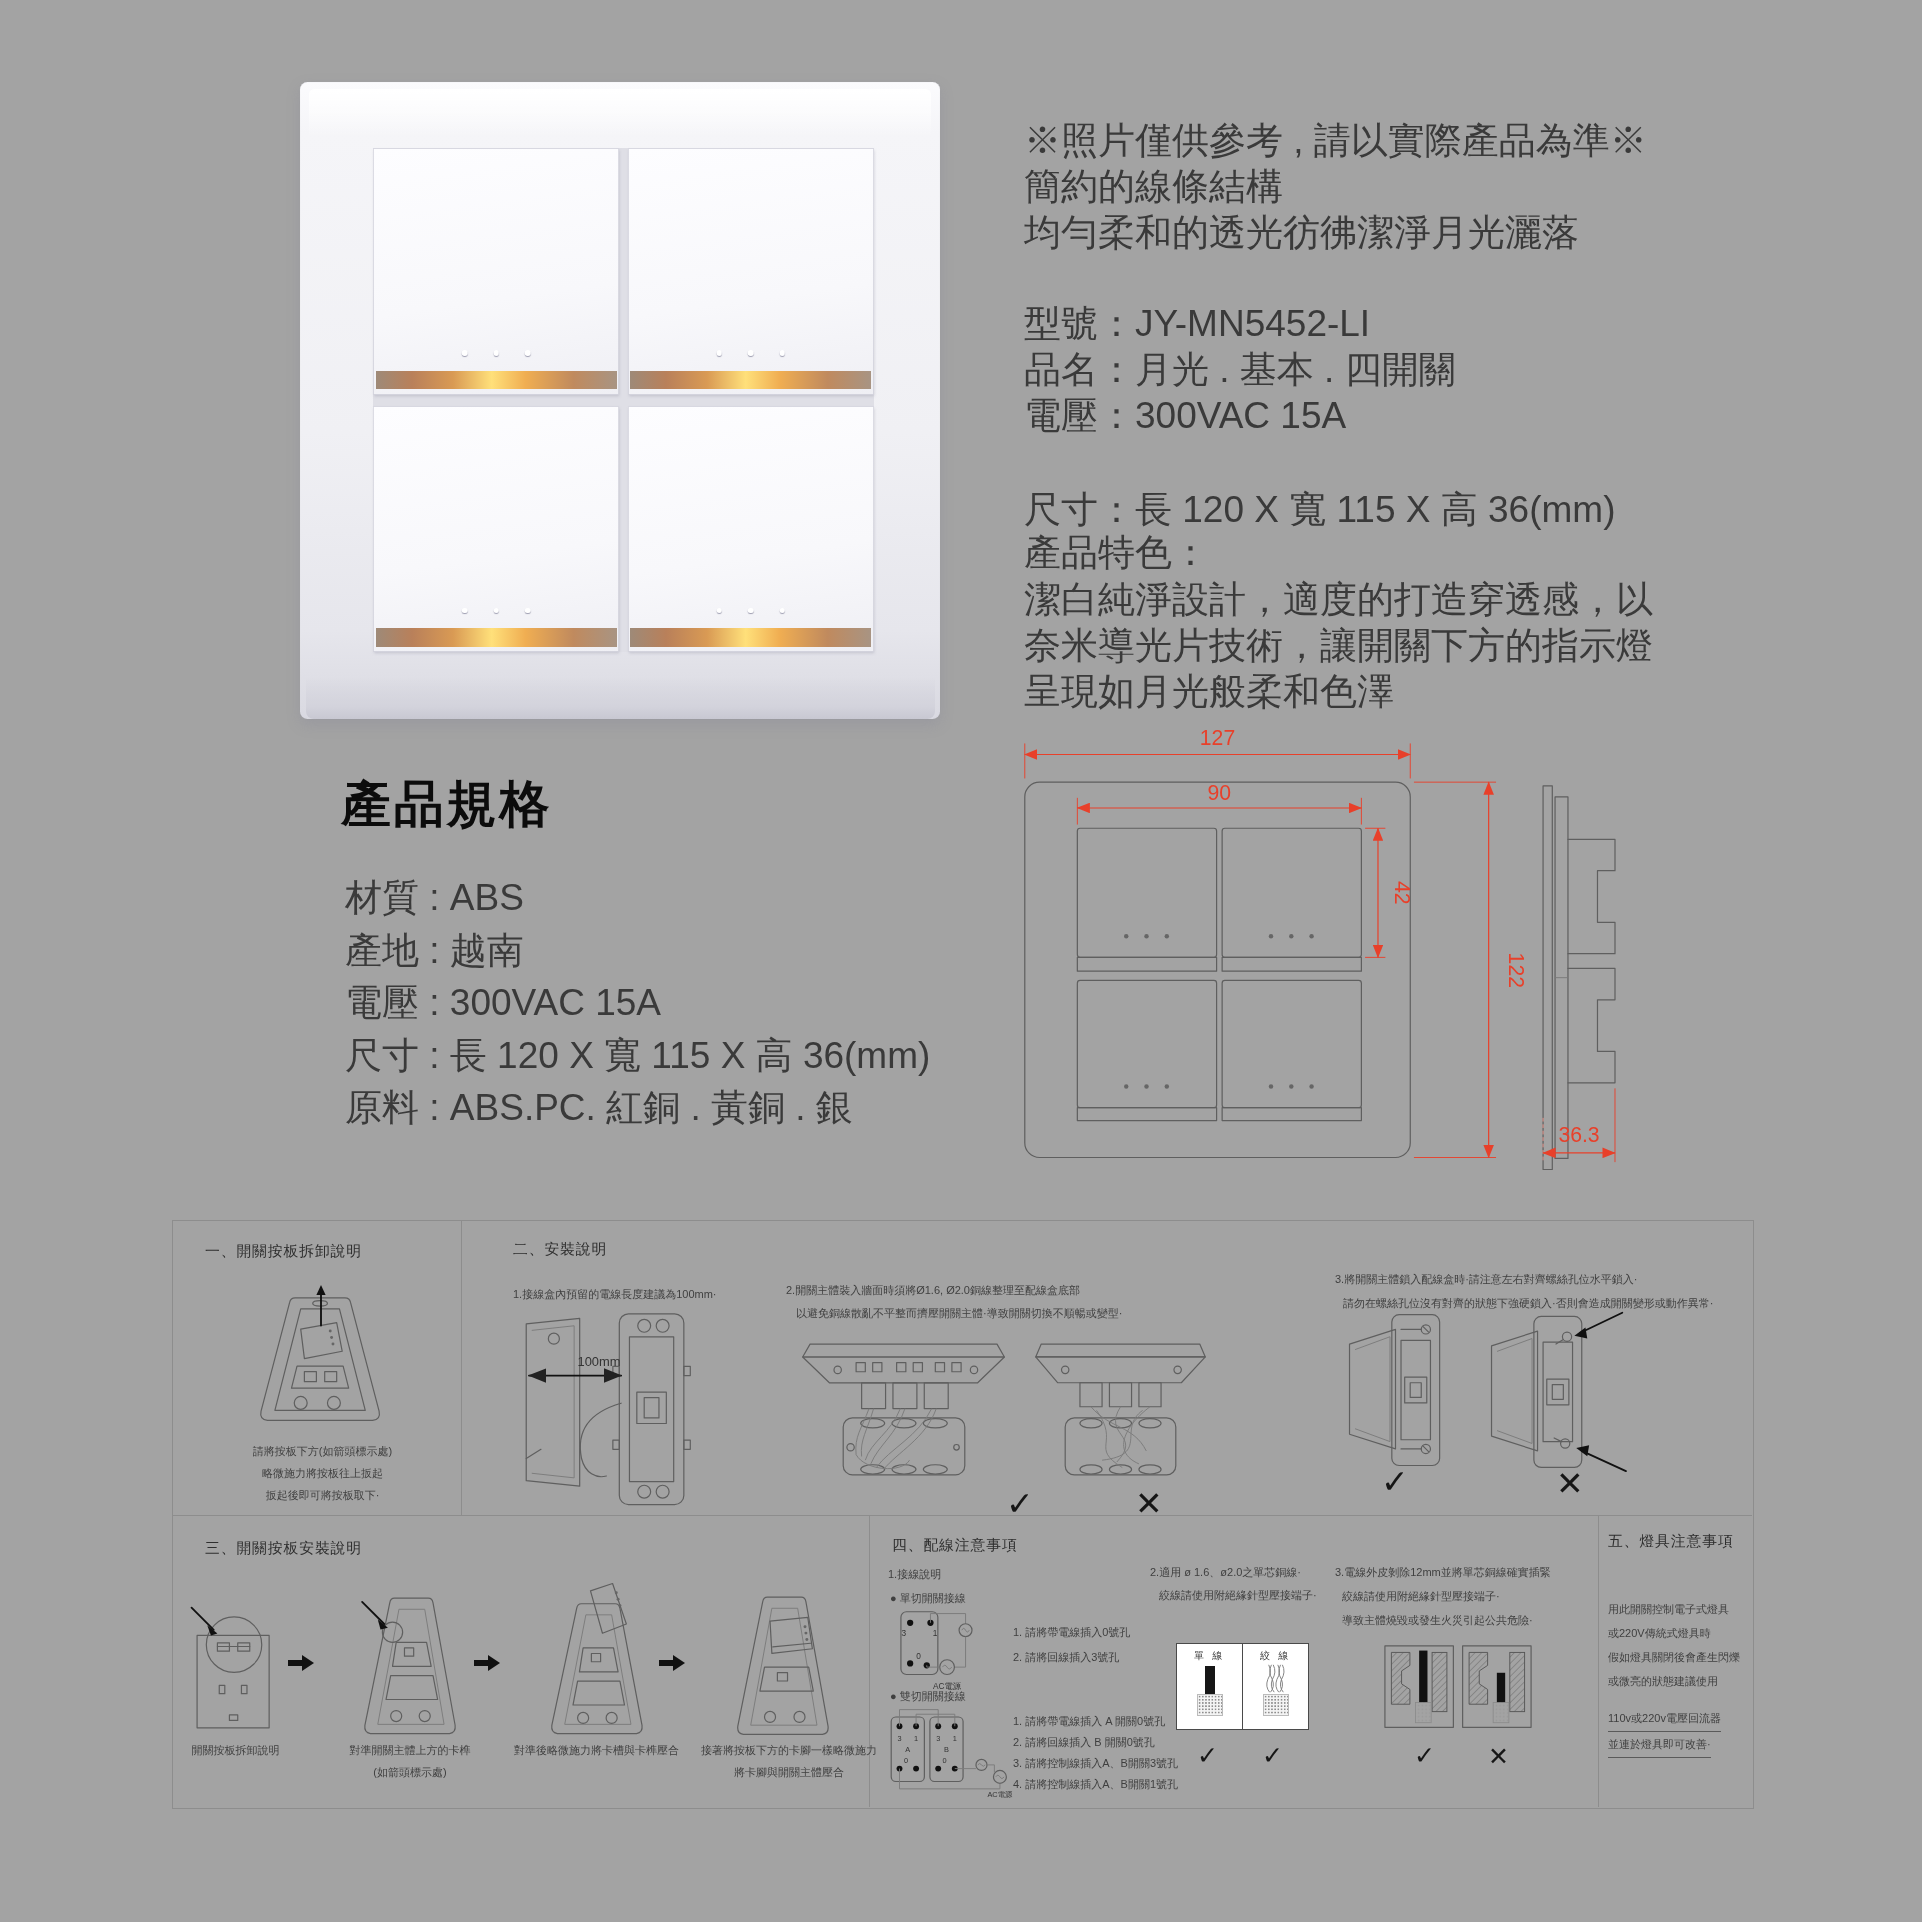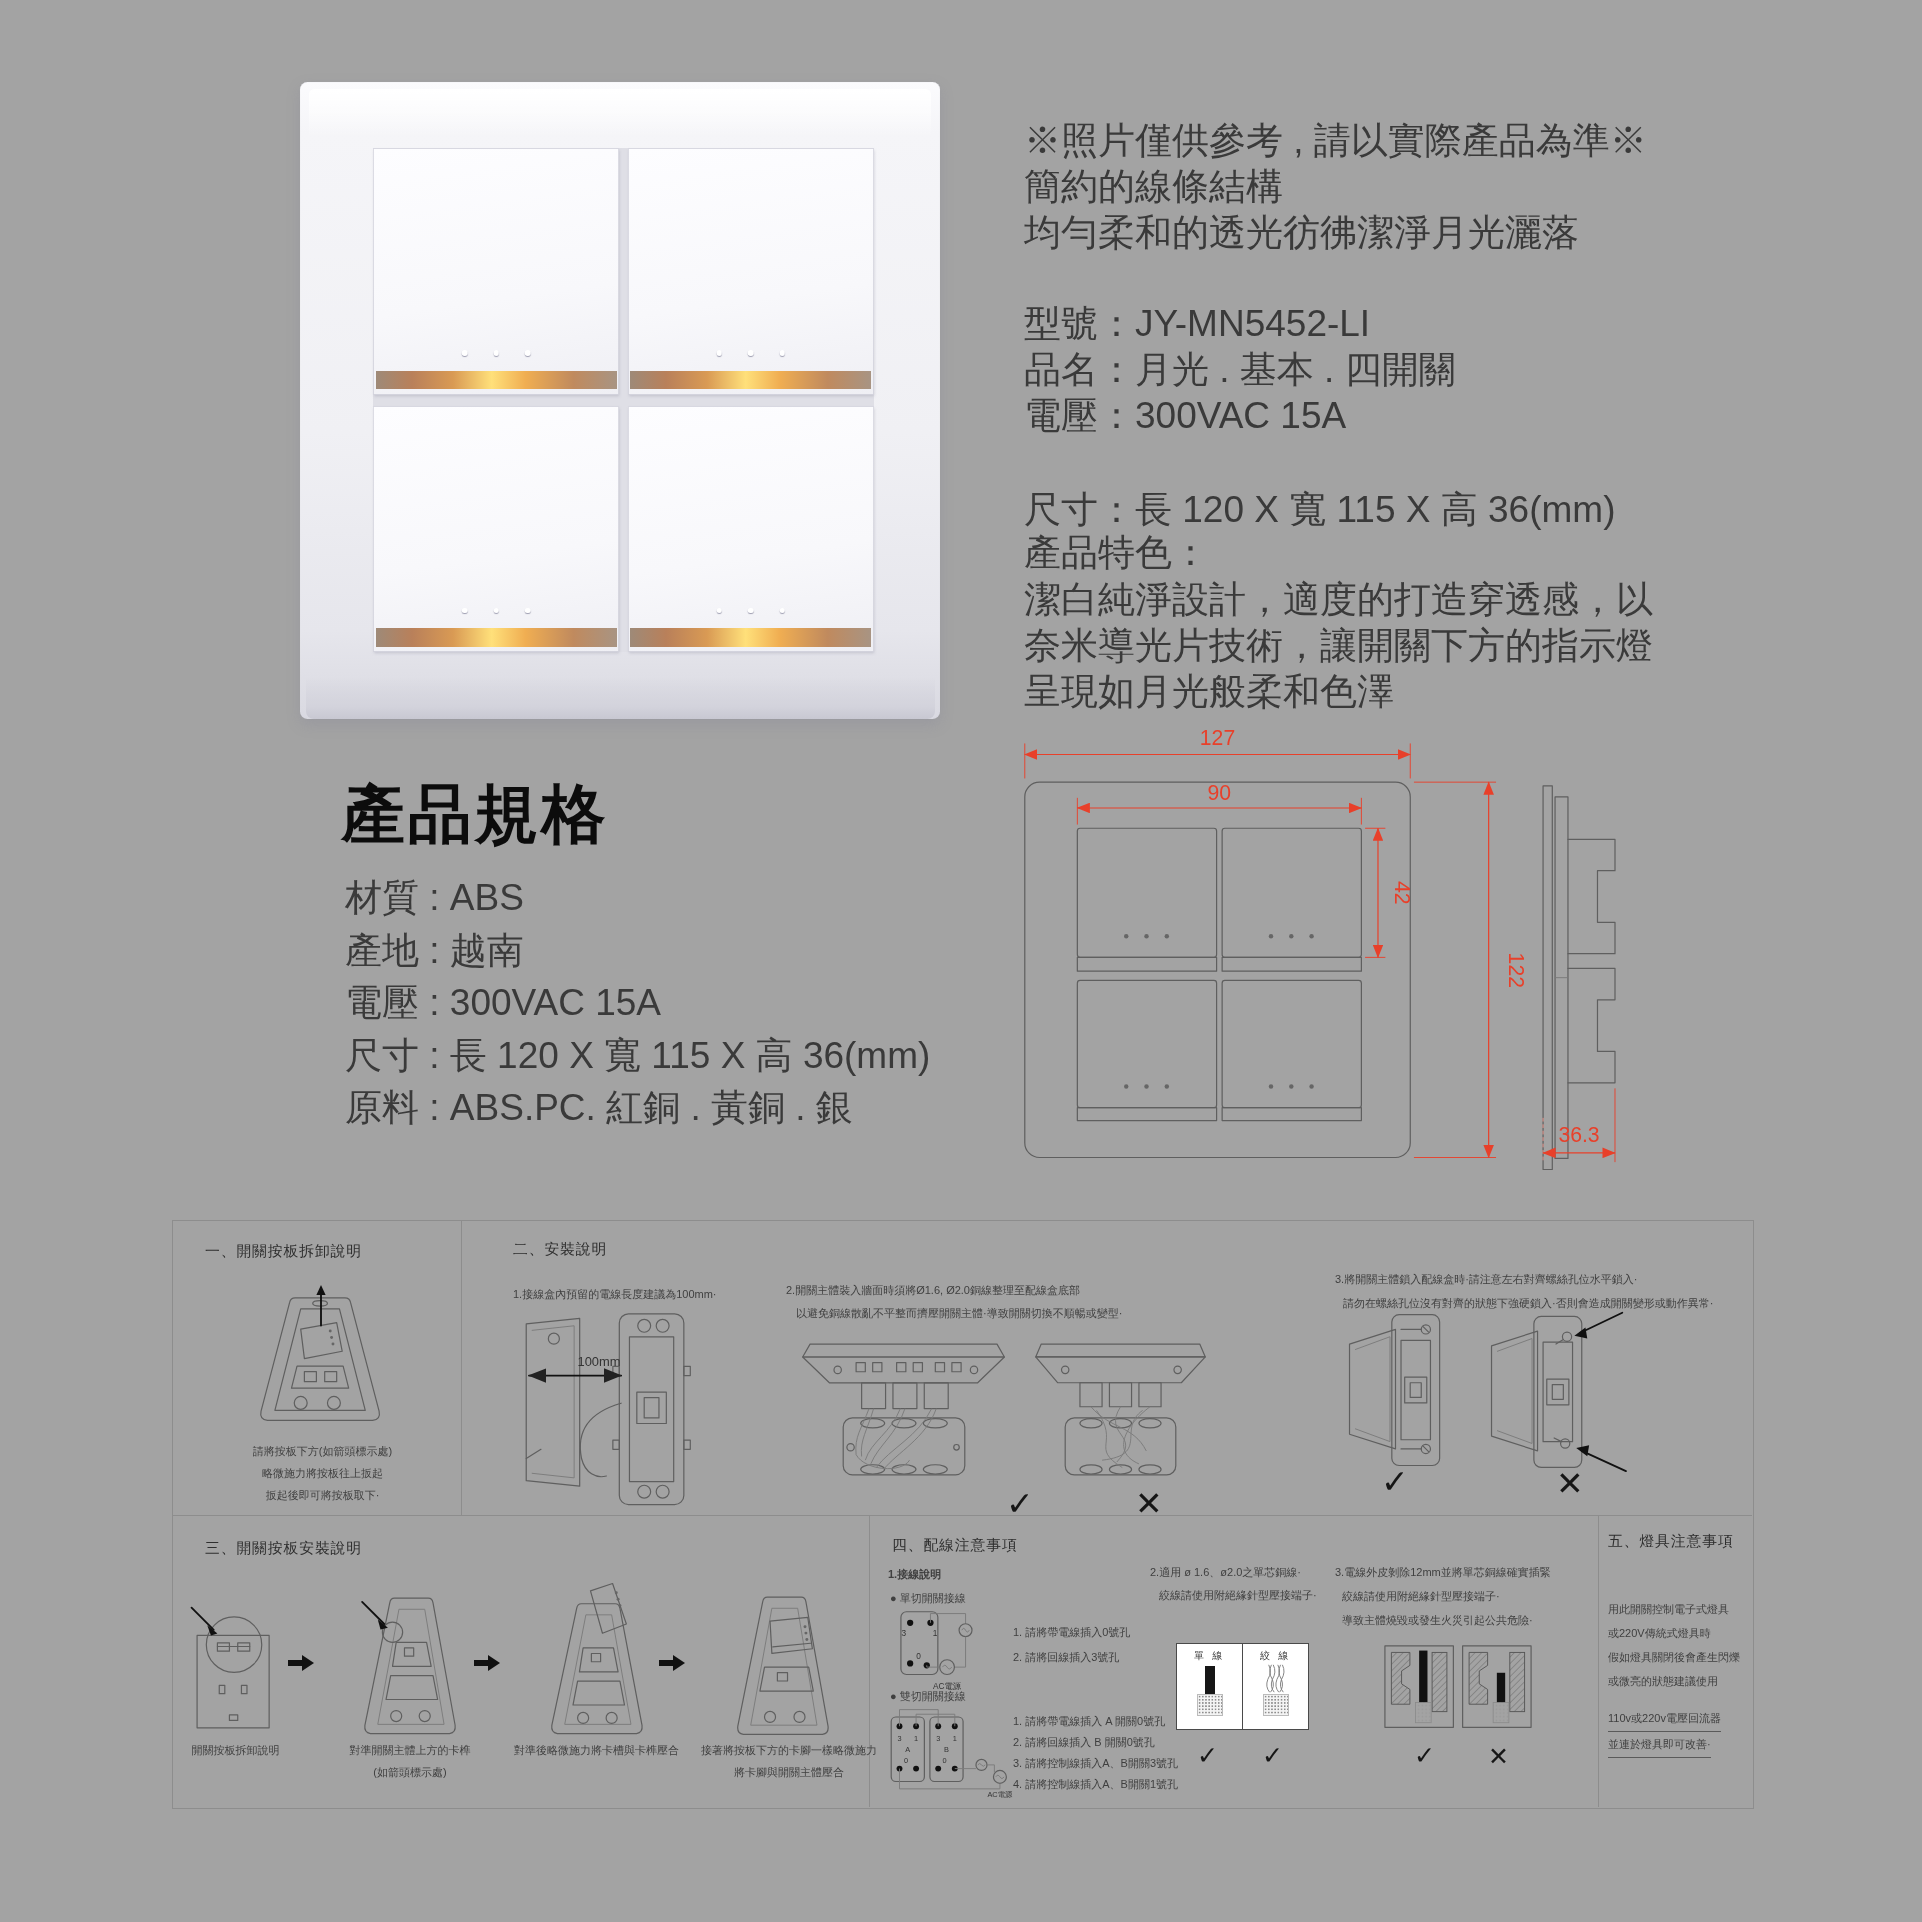--- a/index.html
+++ b/index.html
@@ -2,21 +2,21 @@
 <html style="font-size:14.8px"><head>
 <meta charset="utf-8">
 <style>
   html,body{margin:0;padding:0;background:#fff;}
   .page{position:relative;width:1922px;height:1922px;background:#a3a3a3;
         font-family:"Liberation Sans",sans-serif;overflow:hidden;}
   .abs{position:absolute;}
 
   
   .big{font-size:37px;line-height:46px;color:#3a3a3a;white-space:nowrap;}
-  .h1{font-size:64px;font-weight:700;color:#0c0c0c;letter-spacing:2.8px;white-space:nowrap;}
+  .h1{font-size:50px;font-weight:700;color:#0c0c0c;letter-spacing:2.8px;white-space:nowrap;}
 
   
   .sec-h{font-size:14.8px;color:#2e2e2e;letter-spacing:0.9px;white-space:nowrap;}
   .bs{font-size:11px;line-height:18.5px;color:#3f3f3f;white-space:nowrap;}
   .cap{font-size:11px;line-height:22px;color:#3f3f3f;text-align:center;}
   .mark{font-size:33px;color:#161616;}
   .mark-s{font-size:25px;color:#161616;}
   .u{border-bottom:0.9px solid #5a5a5a;padding-bottom:3px;display:inline-block;}
 
   
@@ -426,21 +426,21 @@
     <div>對準開關主體上方的卡榫</div>
     <div>(如箭頭標示處)</div>
   </div>
   <div class="abs cap" style="left:506px;top:1739px;width:181px;">對準後略微施力將卡槽與卡榫壓合</div>
   <div class="abs cap" style="left:694px;top:1739px;width:190px;">
     <div>接著將按板下方的卡腳一樣略微施力</div>
     <div>將卡腳與開關主體壓合</div>
   </div>
 
   <div class="abs sec-h" style="left:892px;top:1536px;">四、配線注意事項</div>
-  <div class="abs bs" style="left:888px;top:1565px;font-weight:bold;">1.接線說明</div>
+  <div class="abs bs" style="left:888px;top:1565px;">1.接線說明</div>
   <div class="abs bs" style="left:890px;top:1589px;">●  單切開關接線</div>
 
   <svg class="abs" style="left:888px;top:1606px;" width="120" height="89" viewBox="0 0 130 96">
     <rect class="ln" x="14" y="6" width="40" height="68" rx="6"></rect>
     <circle class="blk" cx="24" cy="18" r="3.4"></circle>
       <circle class="blk" cx="46" cy="18" r="3.4"></circle>
     <circle class="blk" cx="24" cy="62" r="3.4"></circle>
       <circle class="blk" cx="42" cy="64" r="3.4"></circle>
     <text class="dt" x="17" y="32" font-size="9" text-anchor="middle">3</text>
     <text class="dt" x="51" y="32" font-size="9" text-anchor="middle">1</text>

